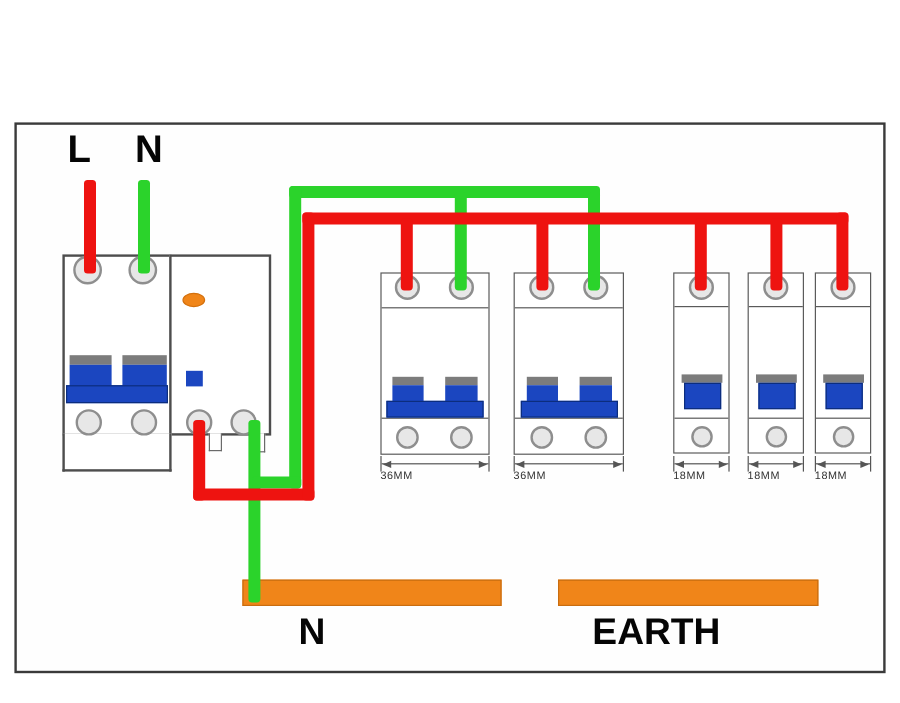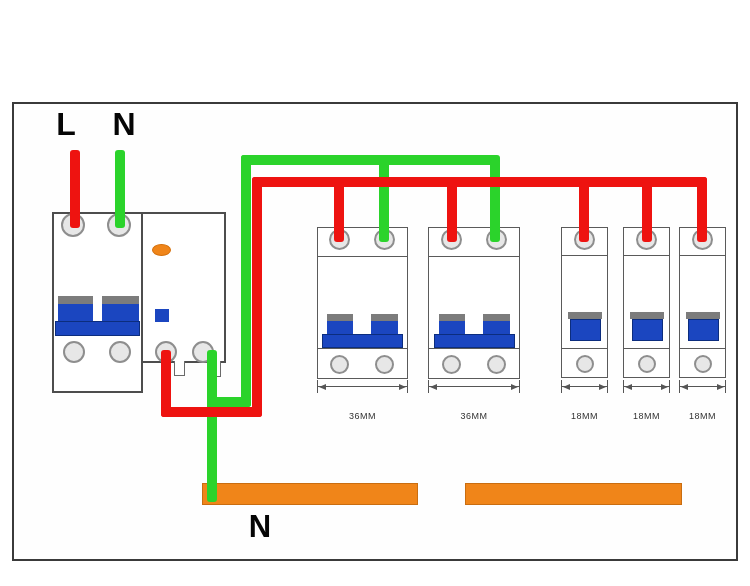--- a/index.html
+++ b/index.html
@@ -115,21 +115,21 @@
   .dim { position: absolute; height: 22px; }
   .dim .line { position: absolute; left: 1px; right: 1px; top: 6px; border-top: 1px solid #555; }
   .dim .tick-l { position: absolute; left: 0; top: 0; height: 13px; border-left: 1px solid #555; }
   .dim .tick-r { position: absolute; right: 0; top: 0; height: 13px; border-right: 1px solid #555; }
   .dim .arr-l { position: absolute; left: 2px; top: 3.5px; width: 0; height: 0;
     border-top: 3px solid transparent; border-bottom: 3px solid transparent; border-right: 7px solid #555; }
   .dim .arr-r { position: absolute; right: 2px; top: 3.5px; width: 0; height: 0;
     border-top: 3px solid transparent; border-bottom: 3px solid transparent; border-left: 7px solid #555; }
   .dim .dlabel {
     position: absolute; top: 11px; left: 0; width: 100%;
-    text-align: center; font-size: 9px; color: #333; letter-spacing: 0.5px; margin-top: 20px;
+    text-align: left; font-size: 9px; color: #333; letter-spacing: 0.5px;
   }
 </style>
 </head>
 <body>
 
 <div id="stage">
 
 
   <div class="frame"></div>
 
@@ -253,20 +253,21 @@
       <div class="tick-l"></div>
       <div class="tick-r"></div>
       <div class="arr-l"></div>
       <div class="arr-r"></div>
     <div class="dlabel">18MM</div>
   </div>
 
   <div class="bus" style="left:202px; top:483px; width:216px;"></div>
   <div class="bus" style="left:465px; top:483px; width:217px;"></div>
   <div class="bus-label" style="left:235px; top:509px; width:50px;">N</div>
+  <div class="bus-label" style="left:462px; top:509px; width:170px;">EARTH</div>
 
   <div>
     <div class="wire-n" style="left:115px; top:150px; width:10px; height:78px;"></div>
     <div class="wire-n" style="left:241px; top:155px; width:259px; height:10px;"></div>
     <div class="wire-n" style="left:241px; top:155px; width:10px; height:252px;"></div>
     <div class="wire-n" style="left:379px; top:160px; width:10px; height:82px;"></div>
     <div class="wire-n" style="left:490px; top:160px; width:10px; height:82px;"></div>
     <div class="wire-n" style="left:207px; top:350px; width:10px; height:152px;"></div>
     <div class="wire-n" style="left:210px; top:397px; width:41px; height:10px;"></div>
   </div>

